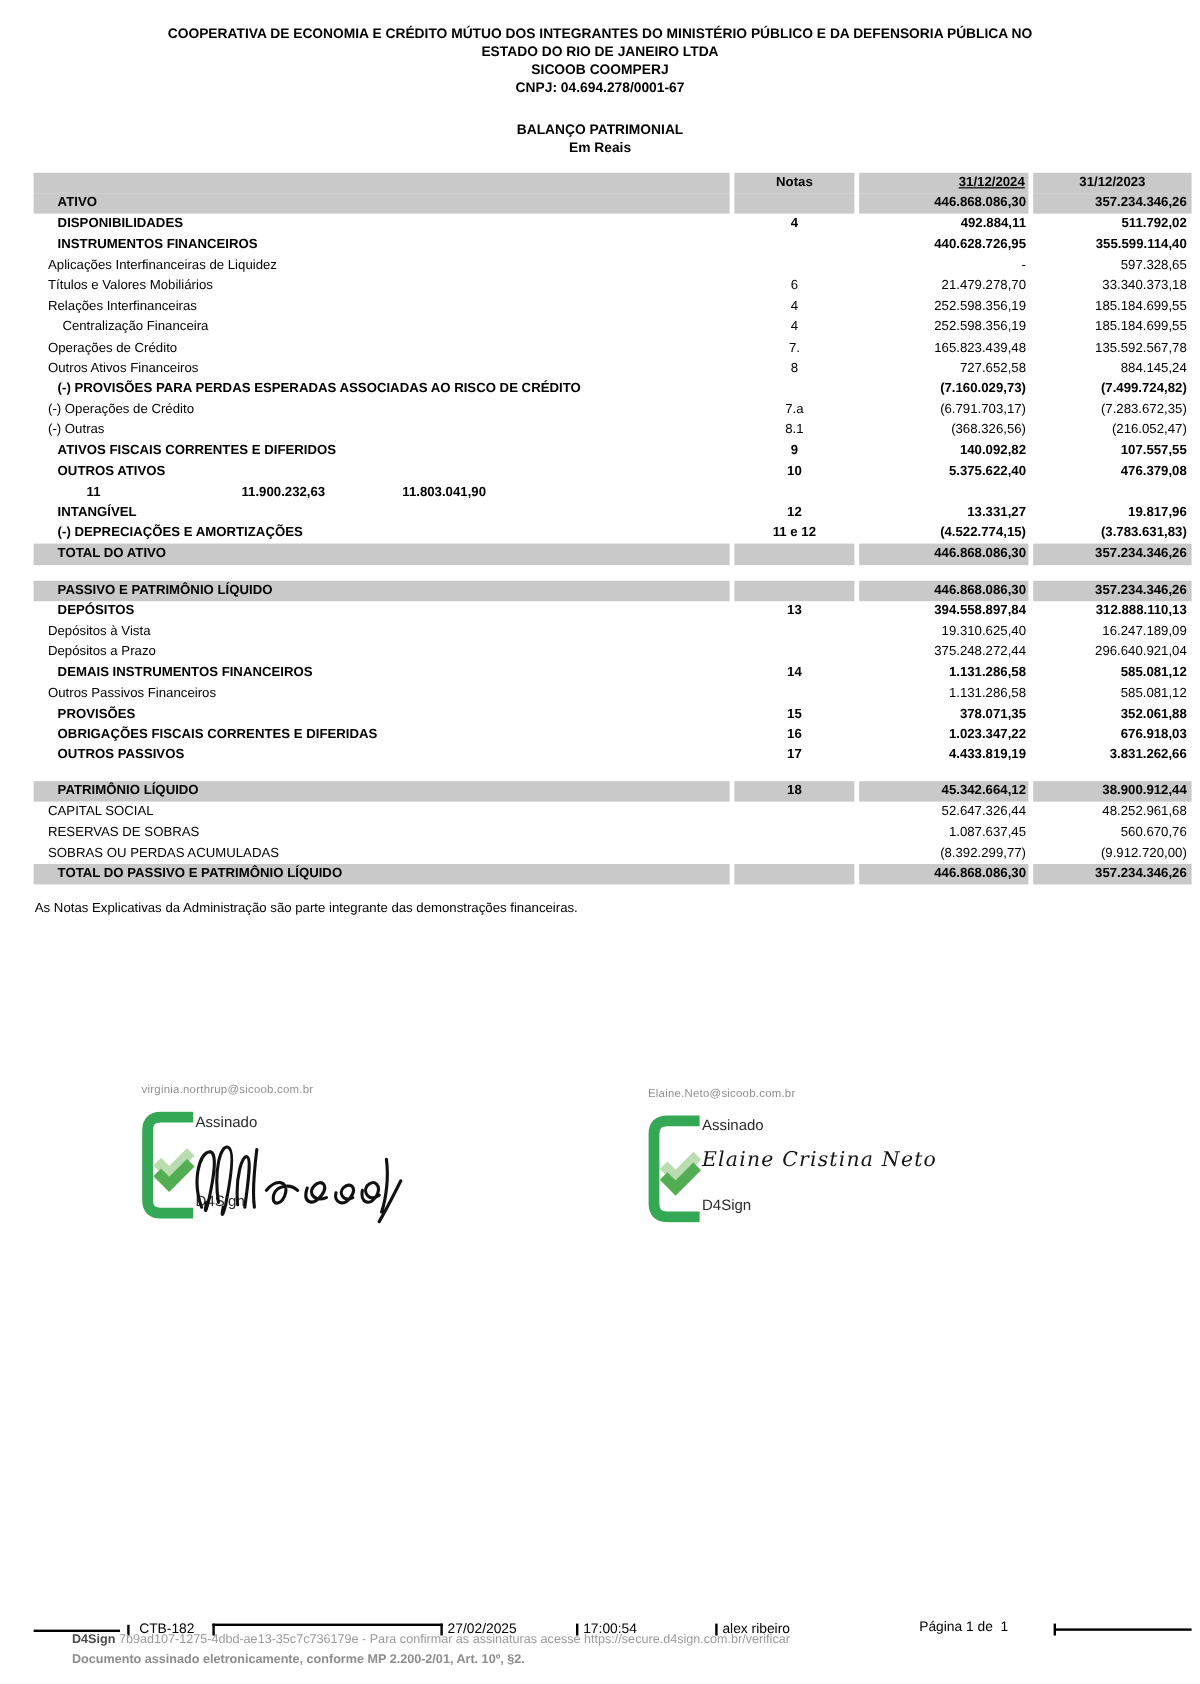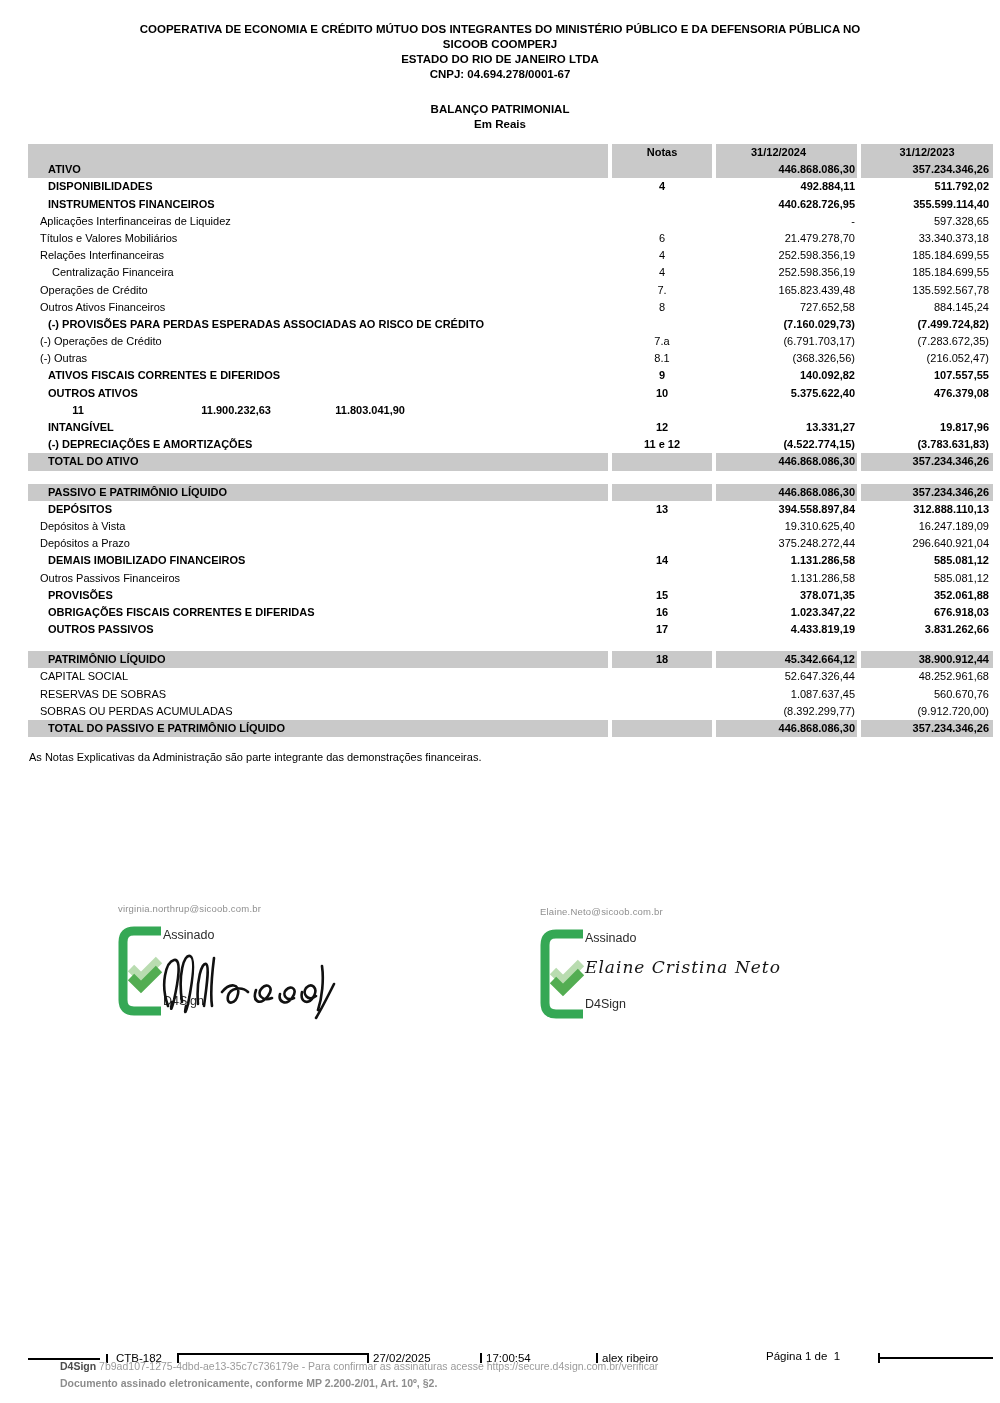--- a/index.html
+++ b/index.html
@@ -46,32 +46,32 @@
   .d4-line1 b { color:#4c4c4c; }
   .d4-line2 { position:absolute; left:60px; top:1377px; font-size:10.5px; font-weight:bold; color:#8d8d8d; }
 </style>
 </head>
 <body>
 
 <div class="page">
 
   <div class="doc-header">
     <div>COOPERATIVA DE ECONOMIA E CRÉDITO MÚTUO DOS INTEGRANTES DO MINISTÉRIO PÚBLICO E DA DEFENSORIA PÚBLICA NO</div>
+    <div>ESTADO DO RIO DE JANEIRO LTDA</div>
     <div>SICOOB COOMPERJ</div>
-    <div>ESTADO DO RIO DE JANEIRO LTDA</div>
     <div>CNPJ: 04.694.278/0001-67</div>
     <div class="gap-before">BALANÇO PATRIMONIAL</div>
     <div>Em Reais</div>
   </div>
 
   <div class="table-wrap">
     <div class="trow thead">
       <div class="cell desc"></div>
       <div class="cell note">Notas</div>
-      <div class="cell val" style="text-align:center;padding-right:16px;">31/12/2024</div>
+      <div class="cell val" style="text-align:right;padding-right:3px;text-decoration:underline;">31/12/2024</div>
       <div class="cell val v23" style="text-align:center;padding-right:0;">31/12/2023</div>
     </div>
     <div>
         <div class="trow band bold">
           <div class="cell desc">ATIVO</div>
           <div class="cell note"></div>
           <div class="cell val">446.868.086,30</div>
           <div class="cell val v23">357.234.346,26</div>
         </div>
         <div class="trow bold">
@@ -194,21 +194,21 @@
           <div class="cell val">19.310.625,40</div>
           <div class="cell val v23">16.247.189,09</div>
         </div>
         <div class="trow">
           <div class="cell desc ind1">Depósitos a Prazo</div>
           <div class="cell note"></div>
           <div class="cell val">375.248.272,44</div>
           <div class="cell val v23">296.640.921,04</div>
         </div>
         <div class="trow bold">
-          <div class="cell desc">DEMAIS IMOBILIZADO FINANCEIROS</div>
+          <div class="cell desc">DEMAIS INSTRUMENTOS FINANCEIROS</div>
           <div class="cell note">14</div>
           <div class="cell val">1.131.286,58</div>
           <div class="cell val v23">585.081,12</div>
         </div>
         <div class="trow">
           <div class="cell desc ind1">Outros Passivos Financeiros</div>
           <div class="cell note"></div>
           <div class="cell val">1.131.286,58</div>
           <div class="cell val v23">585.081,12</div>
         </div>

